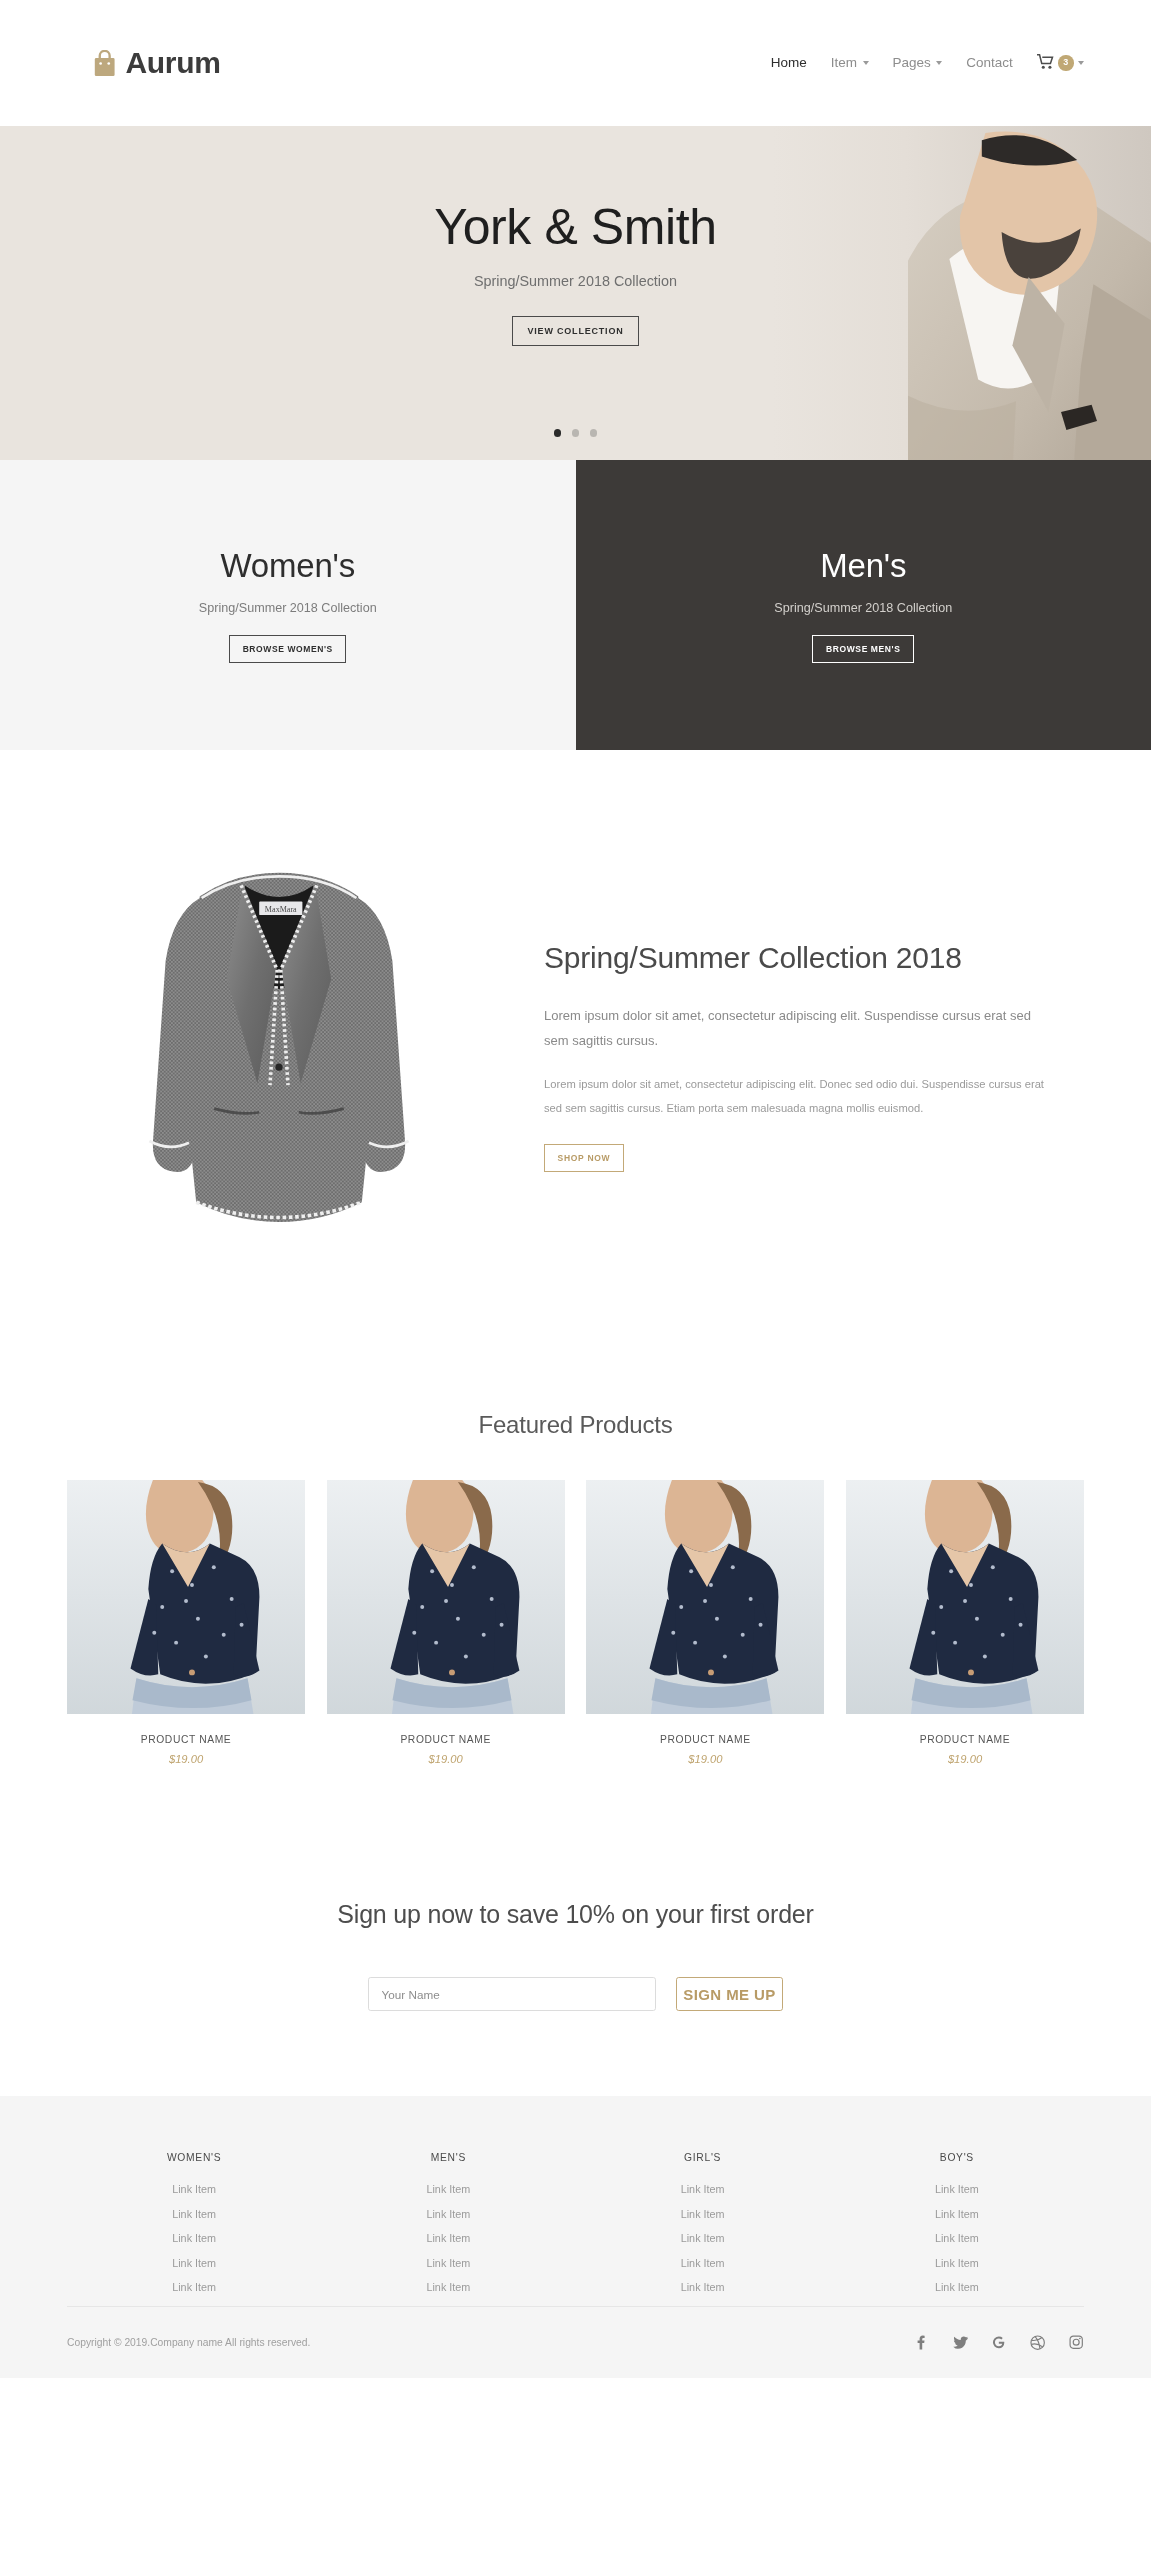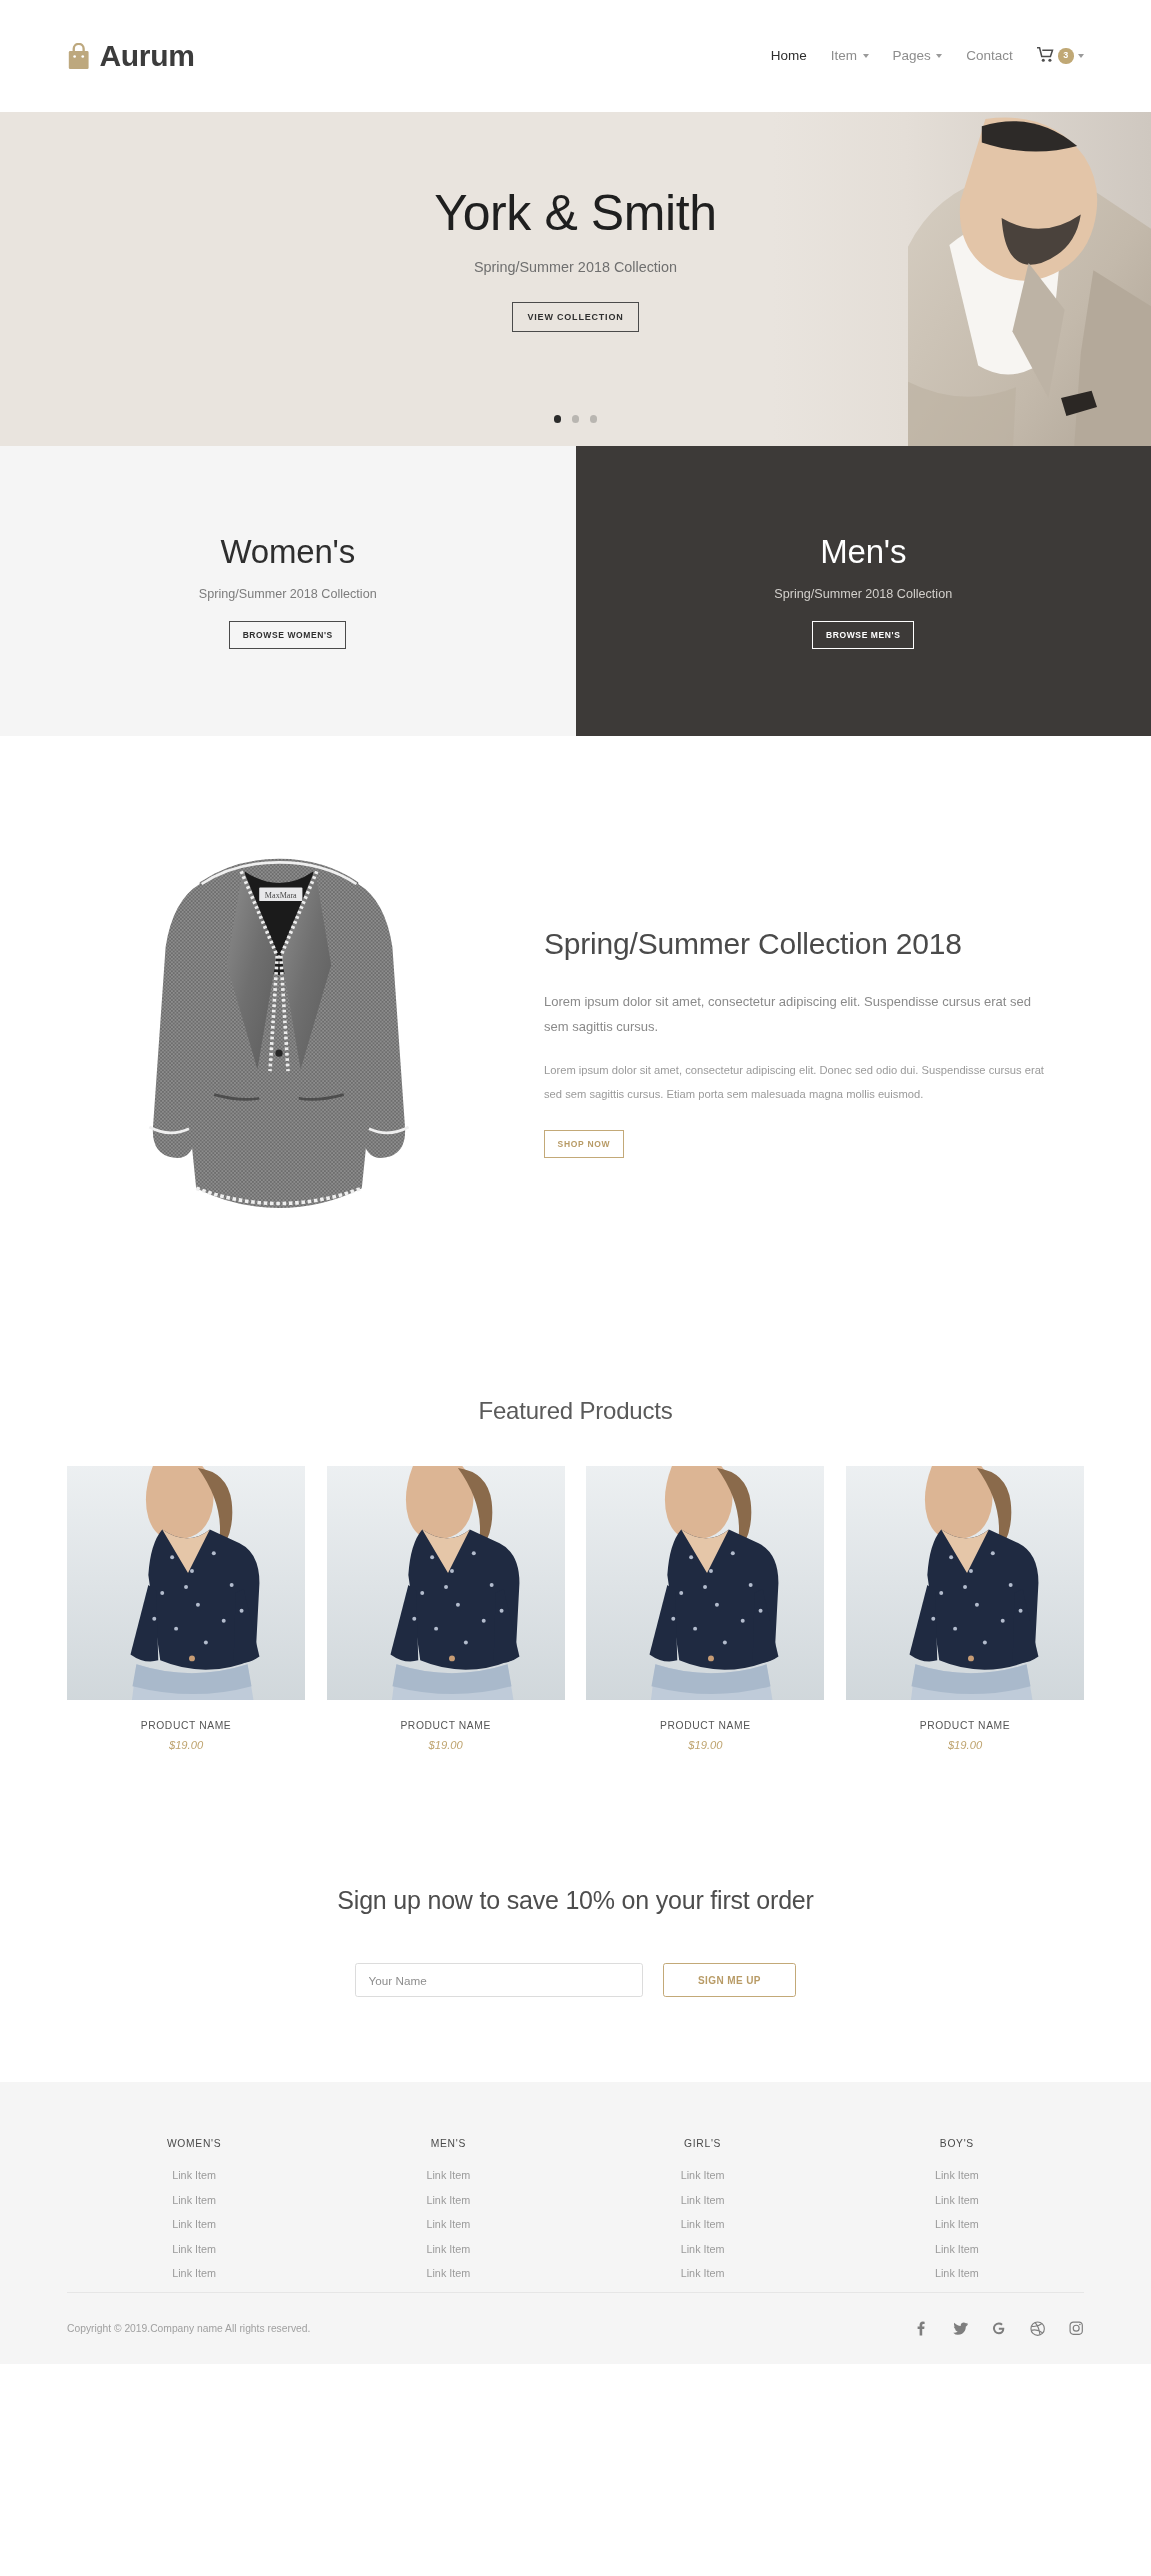--- a/index.html
+++ b/index.html
@@ -10,26 +10,27 @@
     background: #ffffff;
     font-family: "Liberation Sans", sans-serif;
     color: #555;
     -webkit-font-smoothing: antialiased;
   }
 
   .page { width: 1151px; overflow: hidden; }
 
   
   .site-header {
-    height: 112px;
+    height: 126px;
     background: #ffffff;
     display: flex;
     align-items: center;
     justify-content: space-between;
     padding: 0 67px;
+    margin-left: 26px;
   }
   .brand { display: flex; align-items: center; gap: 9px; }
   .brand-icon { width: 23.4px; height: 27px; position: relative; display: block; }
   .brand-name {
     font-size: 30px;
     font-weight: 700;
     color: #3c3c3c;
     letter-spacing: -0.3px;
     line-height: 1;
   }
@@ -282,27 +283,27 @@
     border-radius: 2.7px;
     padding: 0 12.6px;
     font-size: 11.7px;
     color: #666;
     font-family: inherit;
     background: #ffffff;
     outline: none;
   }
   .newsletter-input::placeholder { color: #8e8e8e; }
   .btn-signup {
-    width: 133px;
+    width: 107px;
     height: 34px;
     border: 0.9px solid #c3a978;
     border-radius: 2.7px;
     background: transparent;
     color: #b89b66;
-    font-size: 10px;
+    font-size: 15px;
     font-weight: 700;
     letter-spacing: 0.4px;
     cursor: pointer;
     font-family: inherit;
     text-transform: uppercase;
   }
 
   
   .site-footer { background: #f5f5f5; padding: 56px 67px 0 67px; }
   .footer-cols { display: flex; }

